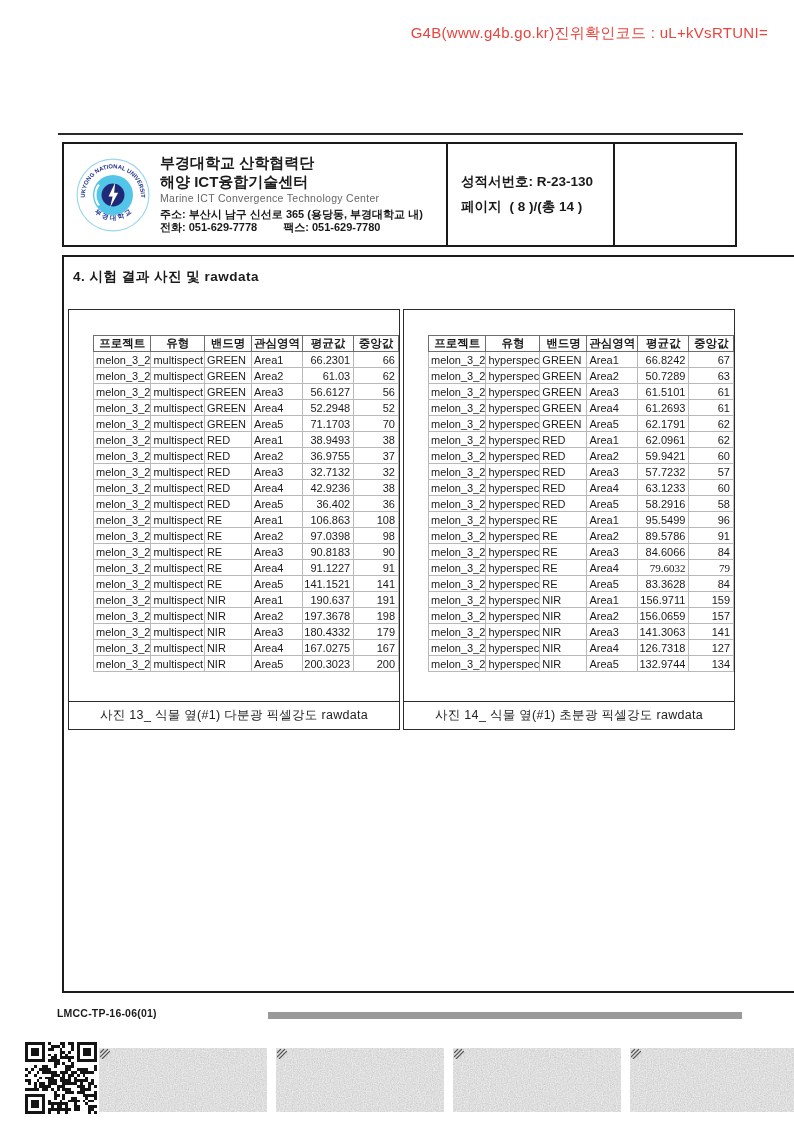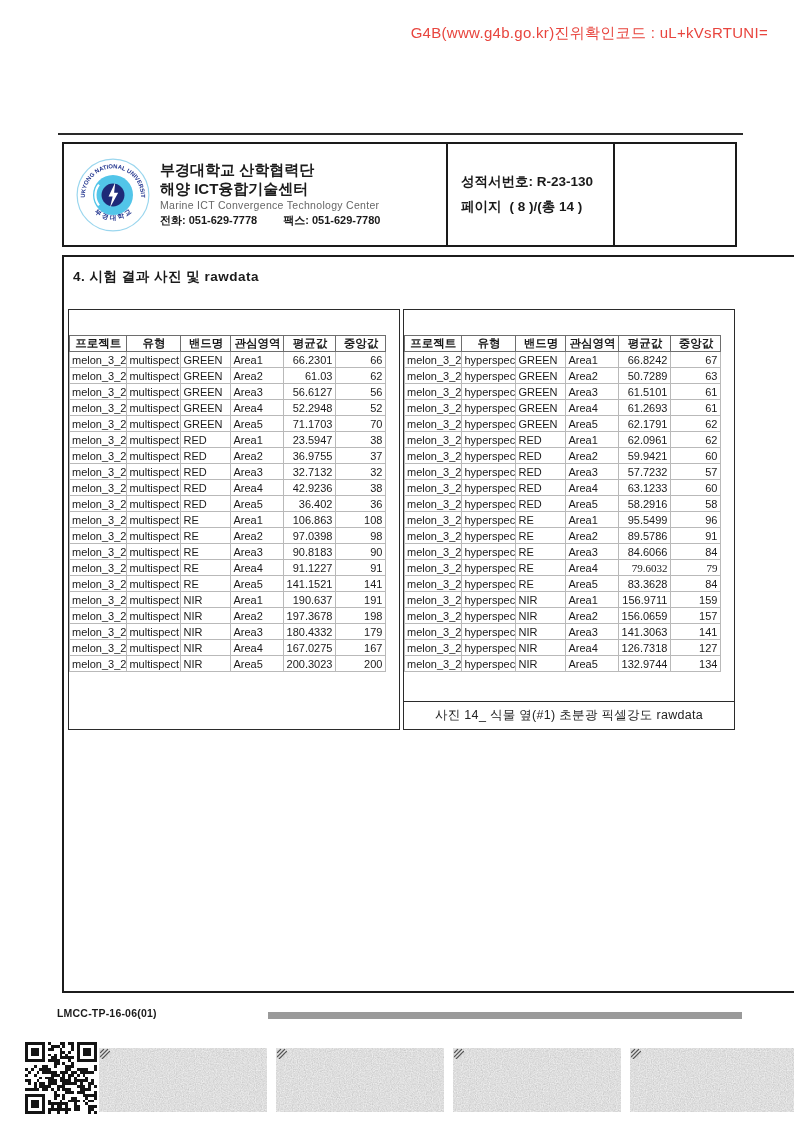--- a/index.html
+++ b/index.html
@@ -43,21 +43,21 @@
   .cell-report .pgval { margin-left:8px; }
   .cell-empty { flex:1; }
   .content-box {
     position:absolute; top:255px; left:62px; width:789px; height:738px;
     border:2px solid #1c1c1c;
   }
   .section-title { position:absolute; left:9px; top:11px; font-size:13.5px; font-weight:bold; letter-spacing:0.5px; }
   .panels { position:absolute; left:4px; top:52px; display:flex; gap:3px; }
   .panel { position:relative; width:332px; height:421px; border:1.5px solid #2b2b2b; background:#fff; }
   .sheet {
-    position:absolute; left:0; top:25px; border-collapse:collapse;
+    position:absolute; left:24px; top:25px; border-collapse:collapse;
     font-size:11px; table-layout:fixed; white-space:nowrap;
   }
   .sheet th {
     border:1px solid #6e6e6e; font-weight:bold; text-align:center;
     height:16px; overflow:hidden; background:#fff; font-size:11.5px;
   }
   .sheet td {
     border:1px solid #b9b9b9; height:16px; overflow:hidden; background:#fff;
   }
   .sheet td.txt { text-align:left; padding-left:2px; }
@@ -98,20 +98,21 @@
         </text>
         <circle cx="50" cy="50" r="27" fill="#52c5e9"></circle>
         <path d="M 31,36 A 23,23 0 0 0 31,64" stroke="#ffffff" stroke-width="3" fill="none"></path>
         <circle cx="50" cy="50" r="15.5" fill="#1e2a78"></circle>
         <path d="M53,33 L44,52 L49.5,52 L46,67 L57,47 L51.5,47 Z" fill="#ffffff"></path>
       </svg>
       <div class="org-text">
         <div class="org-line1">부경대학교 산학협력단</div>
         <div class="org-line2">해양 ICT융합기술센터</div>
         <div class="org-en">Marine ICT Convergence Technology Center</div>
+        <div class="org-addr">주소: 부산시 남구 신선로 365 (용당동, 부경대학교 내)</div>
         <div class="org-tel">
           <span>전화: 051-629-7778</span><span class="fax">팩스:  051-629-7780</span>
         </div>
       </div>
     </div>
     <div class="cell-report">
       <div>
         <span>성적서번호:</span>
         <span>R-23-130</span>
       </div>
@@ -176,21 +177,21 @@
                 <td class="txt" style="width: 50px;">GREEN</td>
                 <td class="txt" style="width: 53px;">Area5</td>
                 <td class="num" style="width: 52px;">71.1703</td>
                 <td class="num" style="width: 50px;">70</td>
               </tr>
               <tr>
                 <td class="txt" style="width: 50px;">melon_3_2</td>
                 <td class="txt" style="width: 54px;">multispect</td>
                 <td class="txt" style="width: 50px;">RED</td>
                 <td class="txt" style="width: 53px;">Area1</td>
-                <td class="num" style="width: 52px;">23.5947</td>
+                <td class="num" style="width: 52px;">38.9493</td>
                 <td class="num" style="width: 50px;">38</td>
               </tr>
               <tr>
                 <td class="txt" style="width: 50px;">melon_3_2</td>
                 <td class="txt" style="width: 54px;">multispect</td>
                 <td class="txt" style="width: 50px;">RED</td>
                 <td class="txt" style="width: 53px;">Area2</td>
                 <td class="num" style="width: 52px;">36.9755</td>
                 <td class="num" style="width: 50px;">37</td>
               </tr>
@@ -293,20 +294,21 @@
               <tr>
                 <td class="txt" style="width: 50px;">melon_3_2</td>
                 <td class="txt" style="width: 54px;">multispect</td>
                 <td class="txt" style="width: 50px;">NIR</td>
                 <td class="txt" style="width: 53px;">Area5</td>
                 <td class="num" style="width: 52px;">200.3023</td>
                 <td class="num" style="width: 50px;">200</td>
               </tr>
             </tbody>
           </table>
+        <div class="caption">사진 13_ 식물 옆(#1) 다분광 픽셀강도 rawdata</div>
       </div>
       <div class="panel">
         <table class="sheet">
             <thead>
               <tr>
                 <th style="width: 50px;">프로젝트</th>
                 <th style="width: 54px;">유형</th>
                 <th style="width: 50px;">밴드명</th>
                 <th style="width: 53px;">관심영역</th>
                 <th style="width: 52px;">평균값</th>

